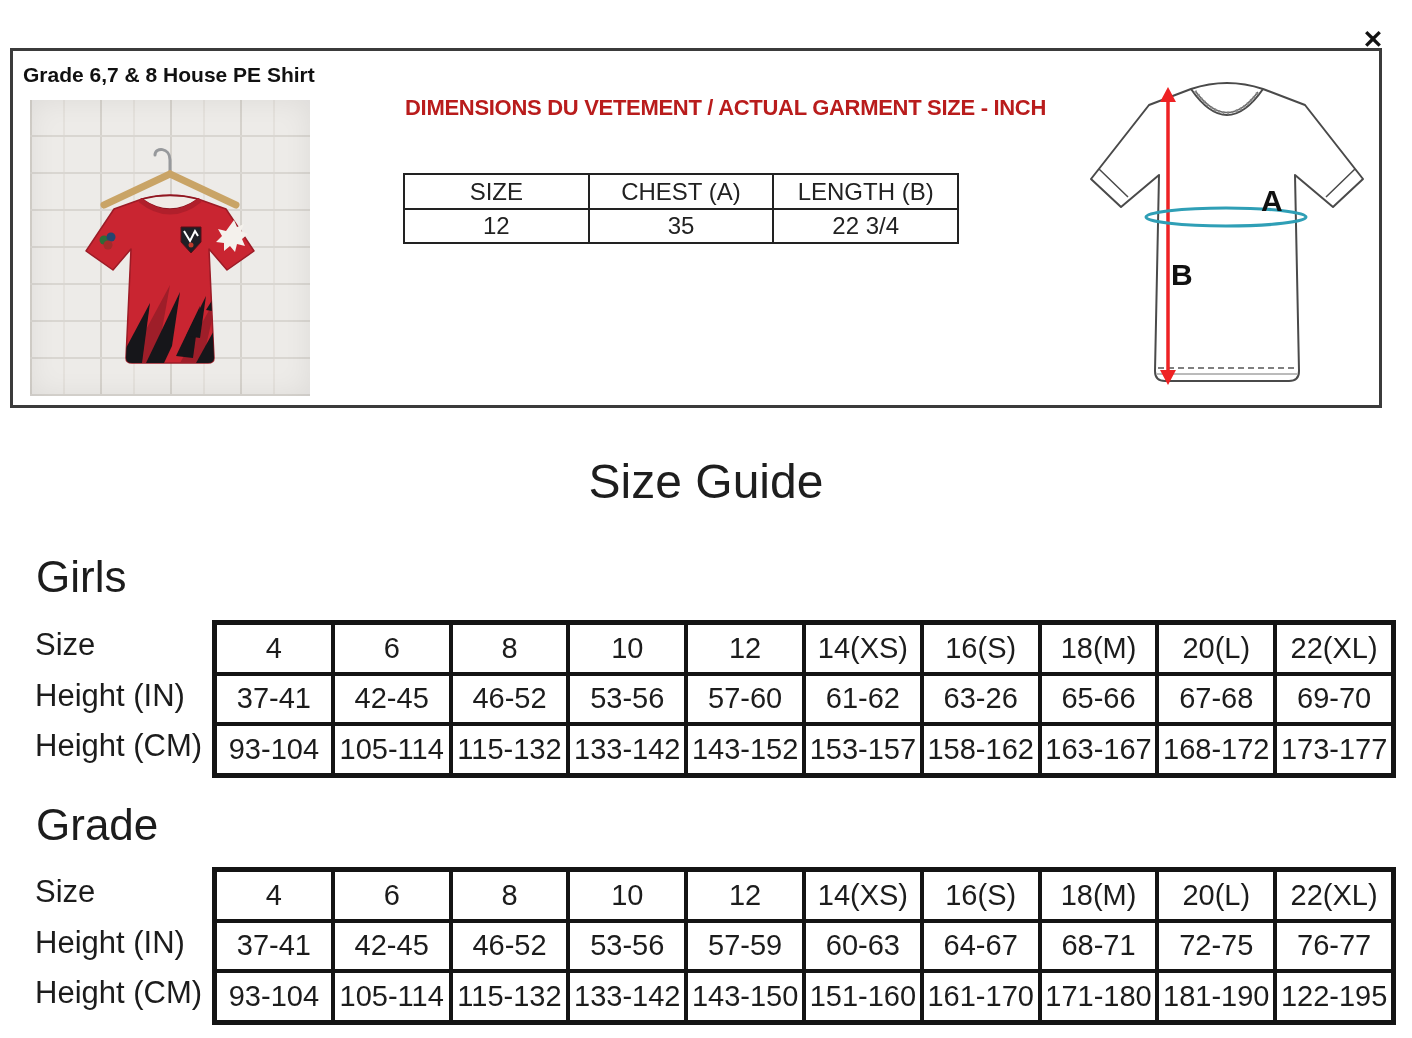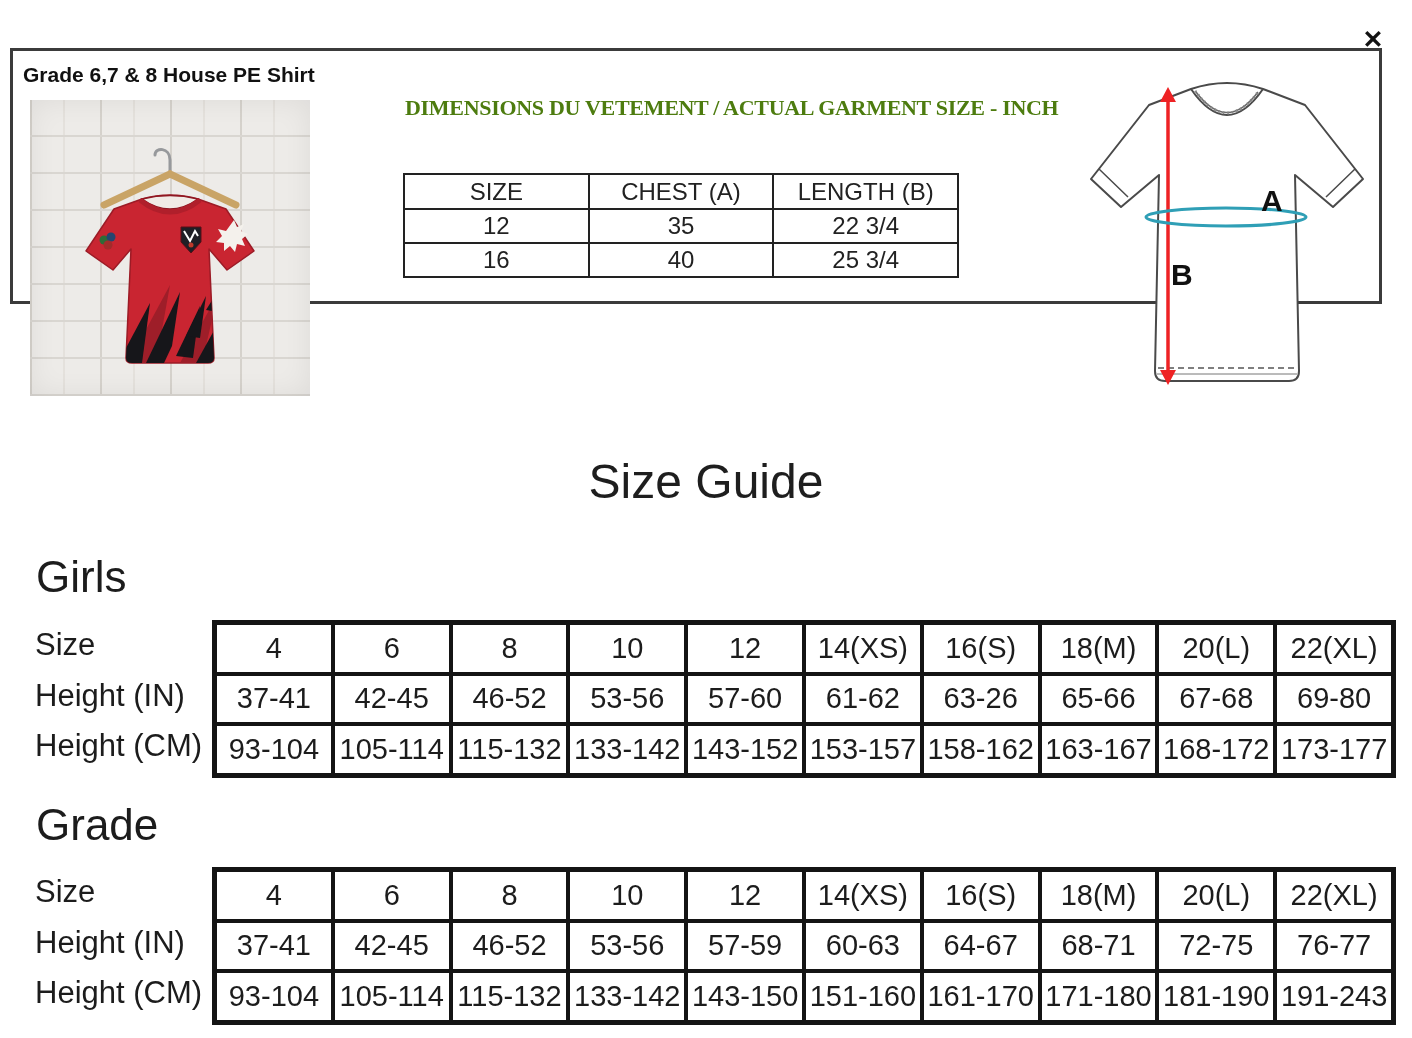--- a/index.html
+++ b/index.html
@@ -1,41 +1,41 @@
 <!DOCTYPE html>
 <html><head>
 <meta charset="utf-8">
 <style>
   * { margin:0; padding:0; box-sizing:border-box; }
   html,body { background:#ffffff; }
   body { font-family:"Liberation Sans", sans-serif; color:#1a1a1a; }
   .page { position:relative; width:1412px; height:1038px; background:#fff; overflow:hidden; }
 
   
-  .modal { position:absolute; left:10px; top:48px; width:1372px; height:256px;
+  .modal { position:absolute; left:10px; top:48px; width:1372px; height:360px;
            border:3px solid #3b3b3b; background:#fff; }
   .close-btn { position:absolute; left:1358px; top:24px; width:30px; height:30px;
                background:none; border:none; cursor:pointer;
                font-size:25px; font-weight:700; color:#111; line-height:30px; text-align:center;
                font-family:"Liberation Sans", sans-serif; }
   .product-title { position:absolute; left:10px; top:12px; font-size:21px; font-weight:700; color:#111; }
 
   
   .photo { position:absolute; left:17px; top:49px; width:280px; height:296px;
            background-color:#edebe8;
            background-image:
              repeating-linear-gradient(0deg, #d9d6d1 0 2px, rgba(0,0,0,0) 2px 37px),
              repeating-linear-gradient(90deg, rgba(205,201,194,.75) 0 2px, rgba(0,0,0,0) 2px 70px),
              repeating-linear-gradient(90deg, rgba(0,0,0,0) 0 33px, rgba(222,218,212,.6) 33px 35px, rgba(0,0,0,0) 35px 70px);
            box-shadow: inset 0 0 28px rgba(0,0,0,.07); }
   .photo svg { position:absolute; left:0; top:0; }
 
   
   .dim-heading { position:absolute; left:392px; top:44px; width:648px; text-align:left;
-                 font-size:22px; font-weight:700; letter-spacing:-0.3px; color:#4d7c0f; white-space:nowrap;font-family:Liberation Serif, serif; }
+                 font-size:22px; font-weight:700; letter-spacing:-0.3px; color:#b91c1c; white-space:nowrap; }
   .dim-table { position:absolute; left:390px; top:122px; width:556px; border-collapse:collapse;
                table-layout:fixed; font-size:24px; color:#222; }
   .dim-table td { border:2px solid #222; text-align:center; height:34px; padding:0; font-weight:400; }
   .dim-table tr.hdr td { height:35px; }
 
   
   .diagram { position:absolute; left:1048px; top:10px; }
 
   
   .sg-title { position:absolute; left:0; top:454px; width:100%; text-align:center;
@@ -122,25 +122,20 @@
             <td>CHEST (A)</td>
             <td>LENGTH (B)</td>
           </tr>
       </tbody>
       <tbody>
           <tr>
             <td>12</td>
             <td>35</td>
             <td>22 3/4</td>
           </tr>
-          <tr>
-            <td>16</td>
-            <td>40</td>
-            <td>25 3/4</td>
-          </tr>
         </tbody>
     </table>
 
     <svg class="diagram" width="332" height="344" viewBox="0 0 332 344">
 
       <path d="M 130 28 L 88 44 L 30 118 L 60 146 L 98 114 L 94 310 Q 94 320 104 320 L 228 320 Q 238 320 238 310 L 234 114 L 272 146 L 302 118 L 244 44 L 202 28 Q 166 16 130 28 Z" fill="#ffffff" stroke="#4a4a4a" stroke-width="2" stroke-linejoin="round"></path>
       <path d="M 130 28 Q 166 80 202 28" fill="none" stroke="#4a4a4a" stroke-width="2"></path>
       <path d="M 135 31 Q 166 72 197 31" fill="none" stroke="#6a6a6a" stroke-width="1.5"></path>
       <path d="M 134 30 Q 166 74 198 30" fill="none" stroke="#888" stroke-width="3" stroke-dasharray="1.5 3"></path>
       <path d="M 38 108 L 67 136 M 294 108 L 265 136" fill="none" stroke="#4a4a4a" stroke-width="1.5"></path>
@@ -163,32 +158,32 @@
 
   <div class="sg-heading girls">Girls</div>
   <div class="sg-block girls">
     <div class="sg-labels">
       <div class="lbl">Size</div>
       <div class="lbl">Height (IN)</div>
       <div class="lbl">Height (CM)</div>
     </div>
     <div class="sg-grid">
       <div class="sg-row"><div class="sg-cell">4</div><div class="sg-cell">6</div><div class="sg-cell">8</div><div class="sg-cell">10</div><div class="sg-cell">12</div><div class="sg-cell">14(XS)</div><div class="sg-cell">16(S)</div><div class="sg-cell">18(M)</div><div class="sg-cell">20(L)</div><div class="sg-cell">22(XL)</div></div>
-      <div class="sg-row"><div class="sg-cell">37-41</div><div class="sg-cell">42-45</div><div class="sg-cell">46-52</div><div class="sg-cell">53-56</div><div class="sg-cell">57-60</div><div class="sg-cell">61-62</div><div class="sg-cell">63-26</div><div class="sg-cell">65-66</div><div class="sg-cell">67-68</div><div class="sg-cell">69-80</div></div>
+      <div class="sg-row"><div class="sg-cell">37-41</div><div class="sg-cell">42-45</div><div class="sg-cell">46-52</div><div class="sg-cell">53-56</div><div class="sg-cell">57-60</div><div class="sg-cell">61-62</div><div class="sg-cell">63-26</div><div class="sg-cell">65-66</div><div class="sg-cell">67-68</div><div class="sg-cell">69-70</div></div>
       <div class="sg-row"><div class="sg-cell">93-104</div><div class="sg-cell">105-114</div><div class="sg-cell">115-132</div><div class="sg-cell">133-142</div><div class="sg-cell">143-152</div><div class="sg-cell">153-157</div><div class="sg-cell">158-162</div><div class="sg-cell">163-167</div><div class="sg-cell">168-172</div><div class="sg-cell">173-177</div></div>
     </div>
   </div>
 
   <div class="sg-heading boys">Grade</div>
   <div class="sg-block boys">
     <div class="sg-labels">
       <div class="lbl">Size</div>
       <div class="lbl">Height (IN)</div>
       <div class="lbl">Height (CM)</div>
     </div>
     <div class="sg-grid">
       <div class="sg-row"><div class="sg-cell">4</div><div class="sg-cell">6</div><div class="sg-cell">8</div><div class="sg-cell">10</div><div class="sg-cell">12</div><div class="sg-cell">14(XS)</div><div class="sg-cell">16(S)</div><div class="sg-cell">18(M)</div><div class="sg-cell">20(L)</div><div class="sg-cell">22(XL)</div></div>
       <div class="sg-row"><div class="sg-cell">37-41</div><div class="sg-cell">42-45</div><div class="sg-cell">46-52</div><div class="sg-cell">53-56</div><div class="sg-cell">57-59</div><div class="sg-cell">60-63</div><div class="sg-cell">64-67</div><div class="sg-cell">68-71</div><div class="sg-cell">72-75</div><div class="sg-cell">76-77</div></div>
-      <div class="sg-row"><div class="sg-cell">93-104</div><div class="sg-cell">105-114</div><div class="sg-cell">115-132</div><div class="sg-cell">133-142</div><div class="sg-cell">143-150</div><div class="sg-cell">151-160</div><div class="sg-cell">161-170</div><div class="sg-cell">171-180</div><div class="sg-cell">181-190</div><div class="sg-cell">191-243</div></div>
+      <div class="sg-row"><div class="sg-cell">93-104</div><div class="sg-cell">105-114</div><div class="sg-cell">115-132</div><div class="sg-cell">133-142</div><div class="sg-cell">143-150</div><div class="sg-cell">151-160</div><div class="sg-cell">161-170</div><div class="sg-cell">171-180</div><div class="sg-cell">181-190</div><div class="sg-cell">122-195</div></div>
     </div>
   </div>
 
 </div>
 
 </body></html>

